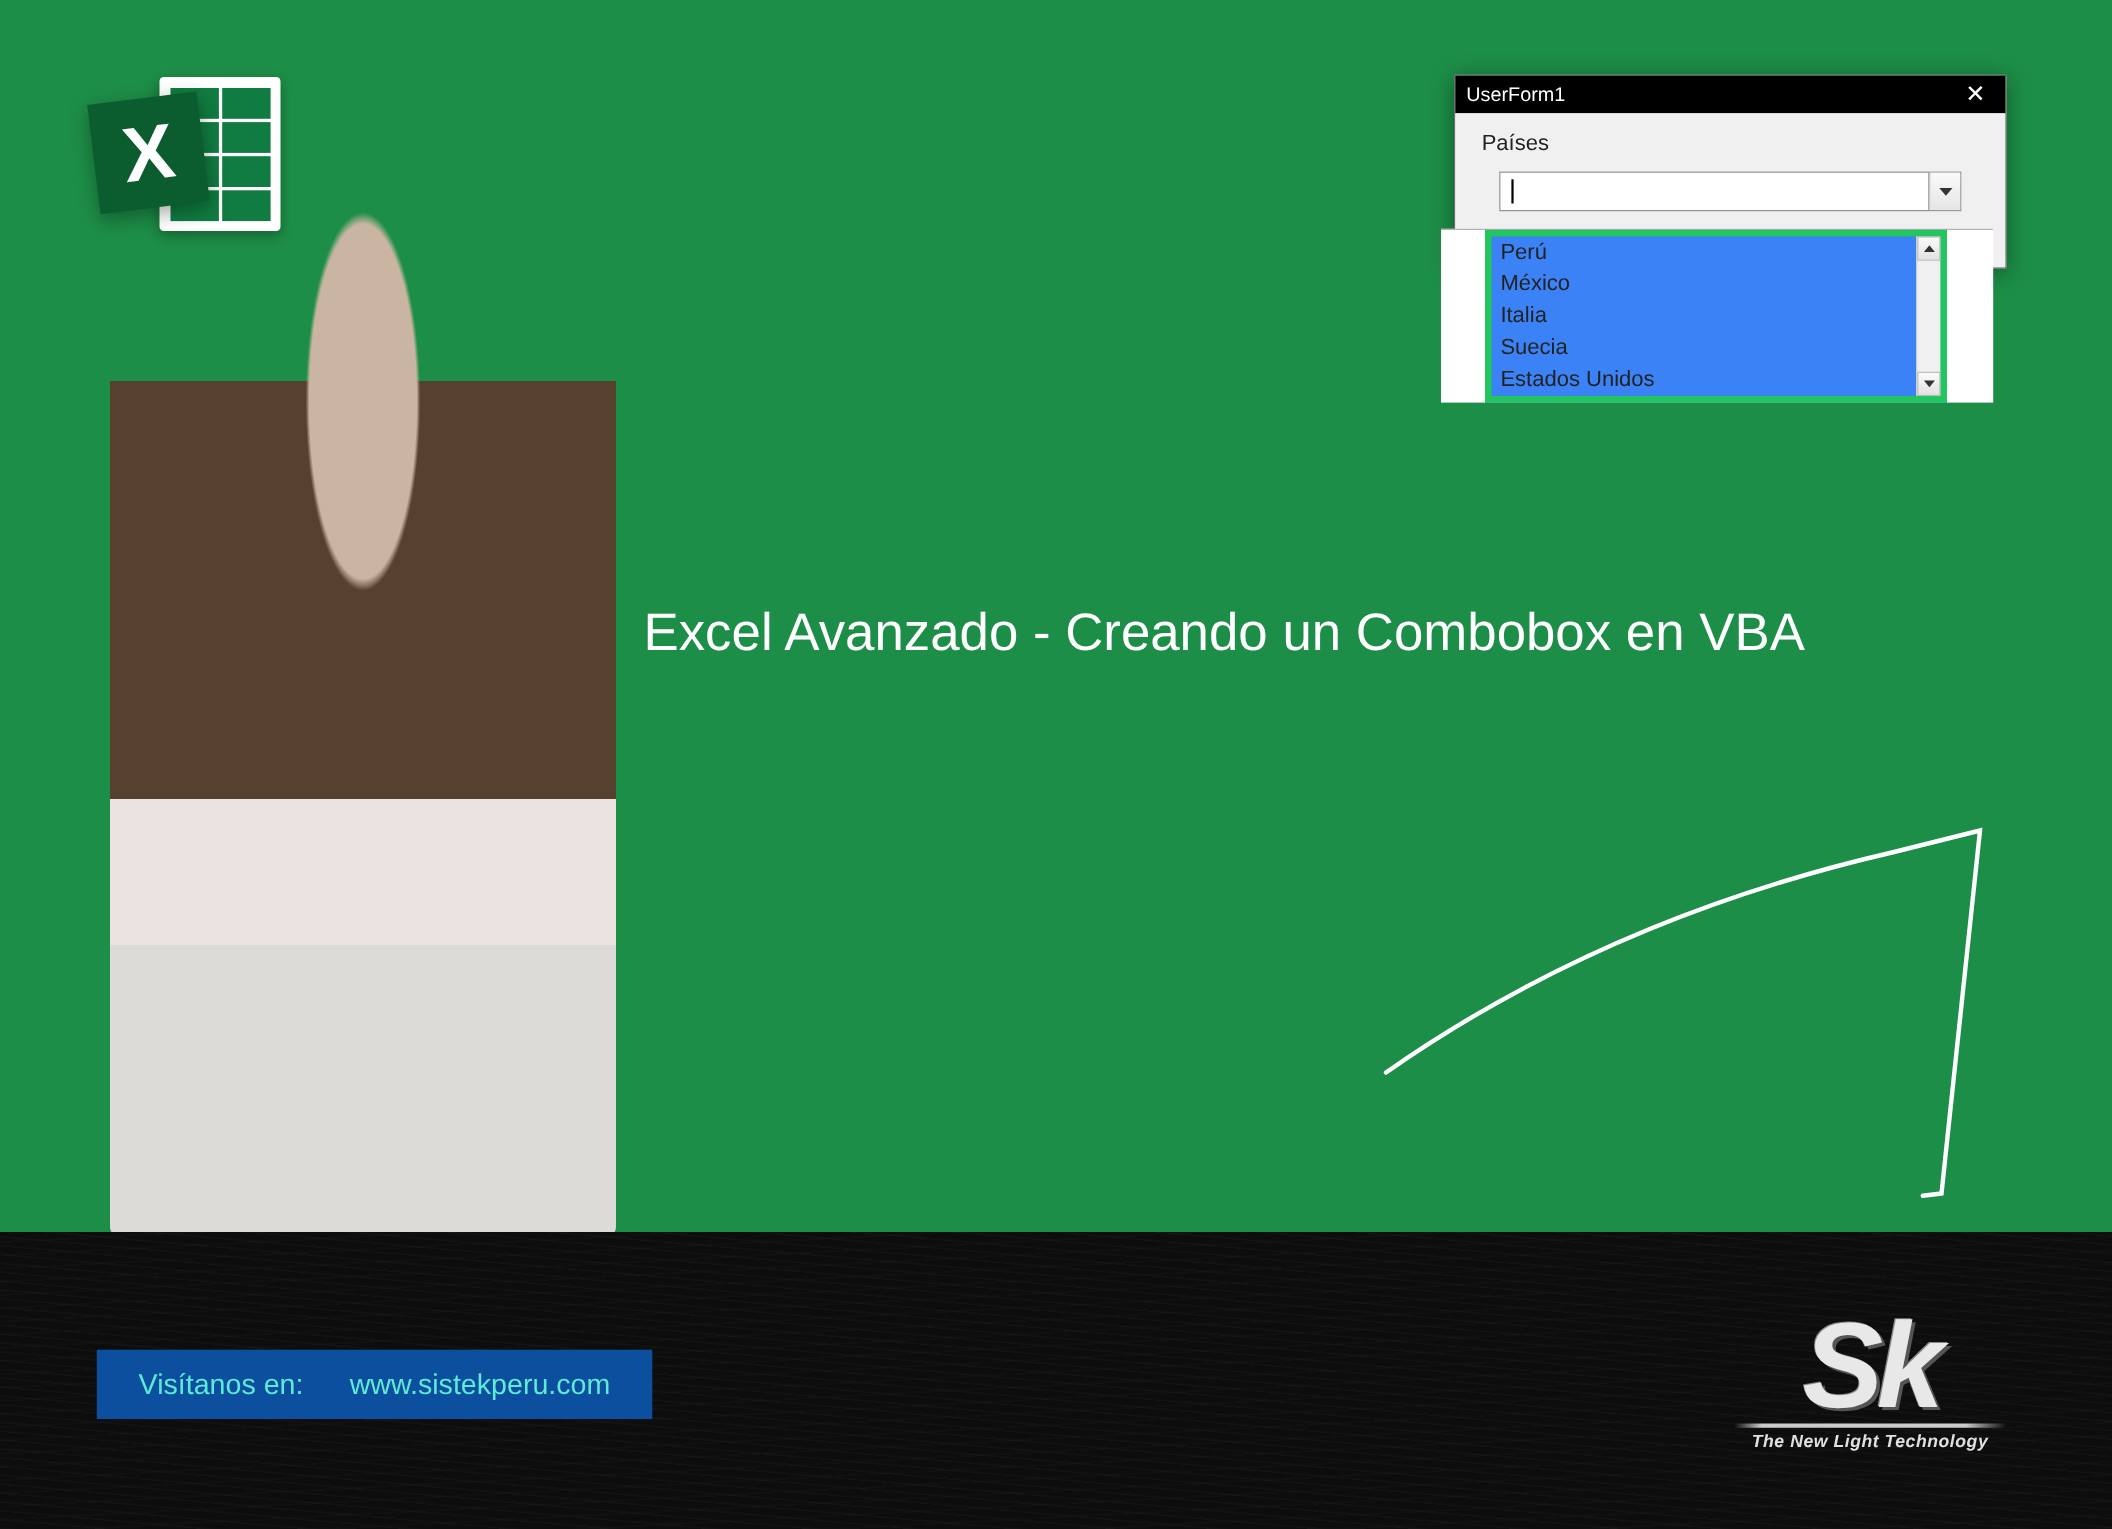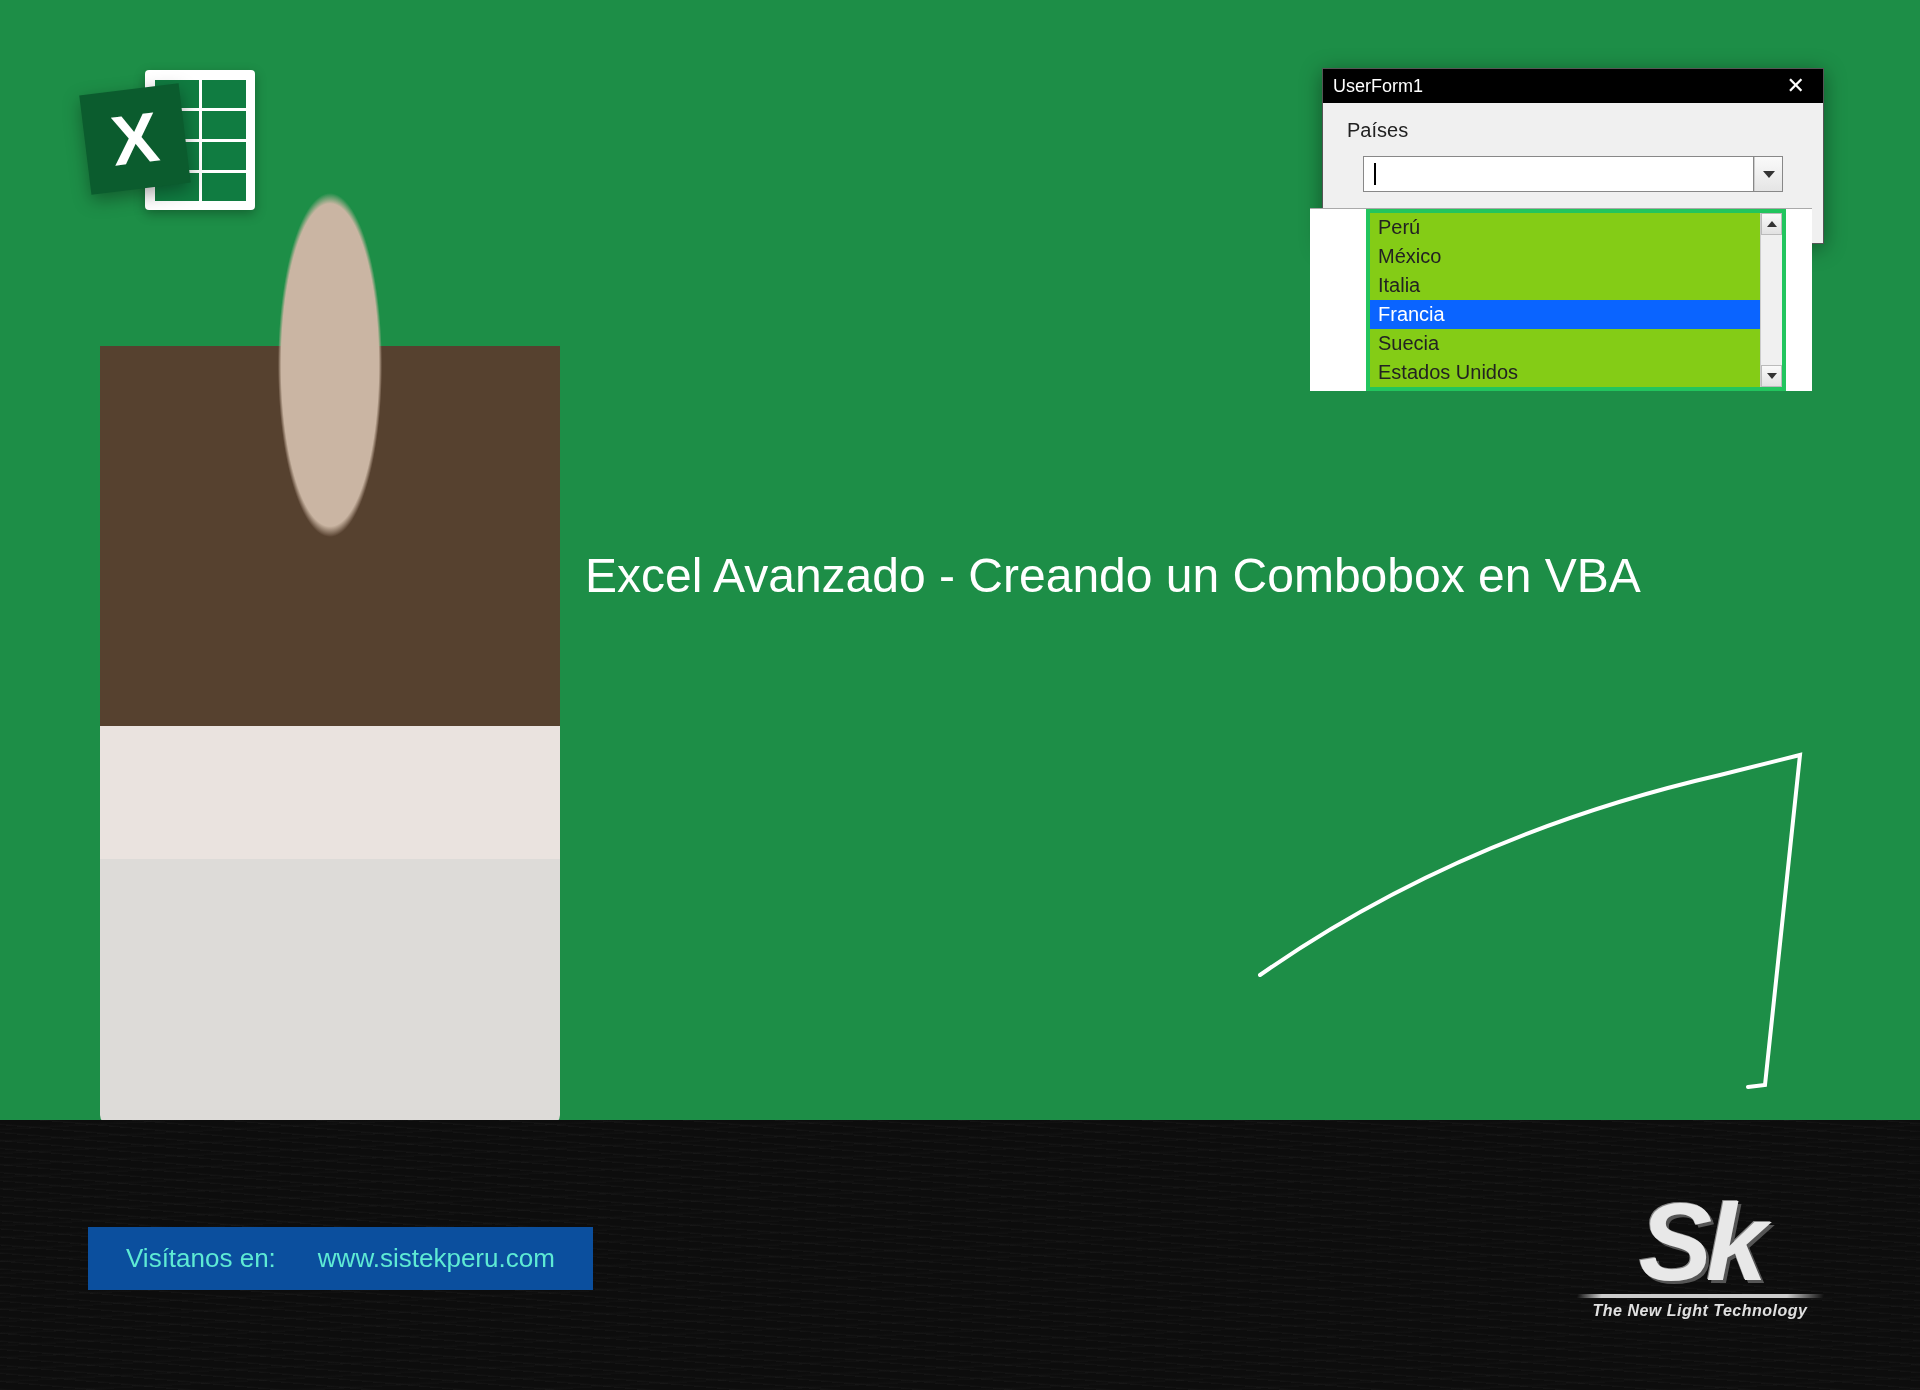--- a/index.html
+++ b/index.html
@@ -171,24 +171,24 @@
     .dropdown-panel {
       position: absolute;
       top: 208px;
       right: 108px;
       width: 502px;
       background: white;
       border-top: 1px solid #aaa;
     }
     .dropdown-list {
       position: relative;
-      margin-left: 56px;
+      margin-left: 40px;
       width: 420px;
-      background: #84cc16;
-      border: 4px solid #22c55e;
+      background: #3b82f6;
+      border: 6px solid #22c55e;
       display: flex;
     }
     .dropdown-items {
       flex: 1;
     }
     .dropdown-item {
       padding: 1px 8px;
       font-size: 20px;
       color: #222;
       line-height: 1.35;
@@ -349,21 +349,20 @@
     </div>
   </div>
 </div>
 
 <div class="dropdown-panel">
   <div class="dropdown-list">
     <div class="dropdown-items" id="dropdown-items">
         <div class="dropdown-item">Perú</div>
         <div class="dropdown-item">México</div>
         <div class="dropdown-item">Italia</div>
-        <div class="dropdown-item selected">Francia</div>
         <div class="dropdown-item">Suecia</div>
         <div class="dropdown-item">Estados Unidos</div>
       </div>
     <div class="dropdown-scrollbar">
       <div class="scroll-btn up"></div>
       <div class="scroll-btn down"></div>
     </div>
   </div>
 </div>
 

